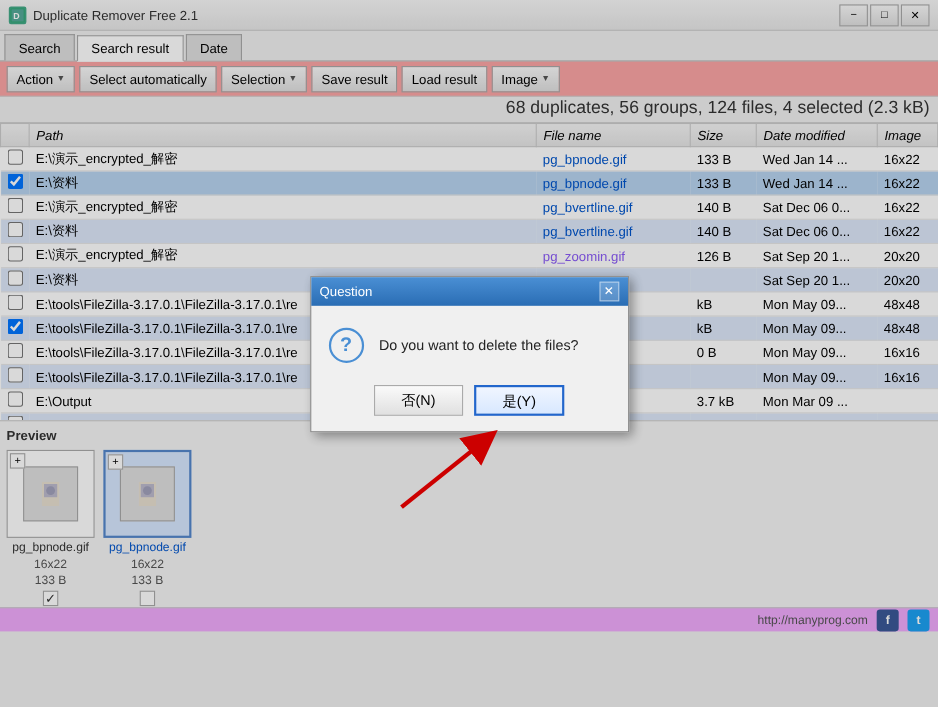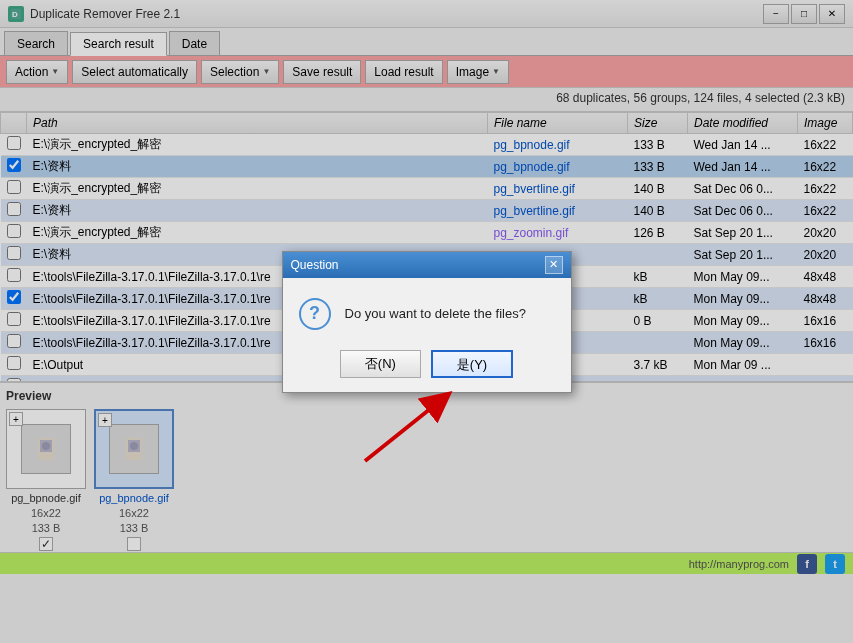--- a/index.html
+++ b/index.html
@@ -99,24 +99,24 @@
       font-size: 8px;
       color: #555;
     }
 
     
     .statusbar {
       background: #f0f0f0;
       border-bottom: 1px solid #ccc;
       padding: 3px 8px;
       text-align: right;
-      font-size: 12px;
+      font-size: 16px;
       color: #333;
       height: 24px;
-      display: flex; align-items: flex-start; justify-content: flex-end;
+      display: flex; align-items: flex-end; justify-content: flex-end;
     }
 
     
     .table-container {
       overflow: auto;
       height: 270px;
       border-bottom: 1px solid #ccc;
       background: white;
     }
     table {
@@ -209,21 +209,21 @@
     .preview-dims { font-size: 11px; color: #555; }
     .preview-check {
       width: 14px; height: 14px;
       border: 1px solid #aaa;
       background: white;
       display: flex; align-items: center; justify-content: center;
     }
 
     
     .bottombar {
-      background: #bef264;
+      background: #f0abfc;
       border-top: 1px solid #ccc;
       height: 22px;
       display: flex;
       align-items: center;
       padding: 0 8px;
       justify-content: flex-end;
       gap: 8px;
     }
     .social-icon {
       width: 20px; height: 20px;

